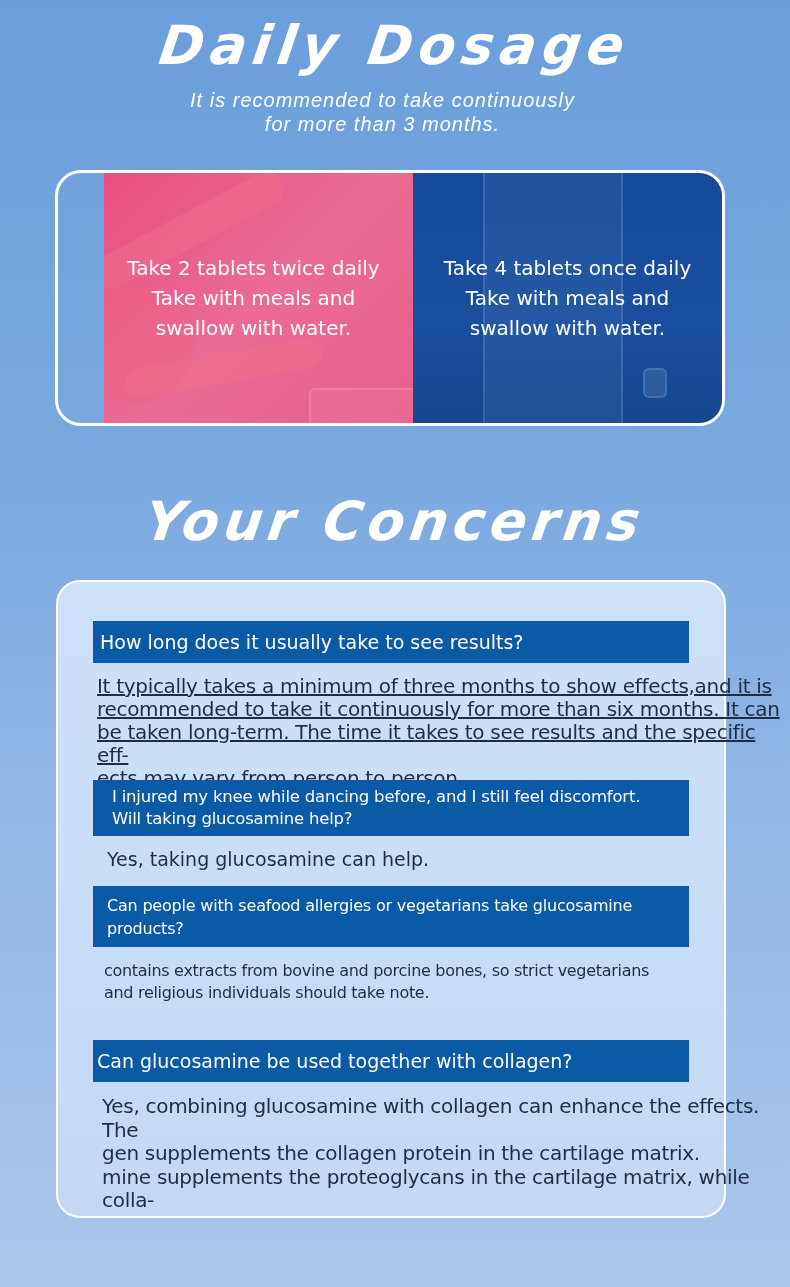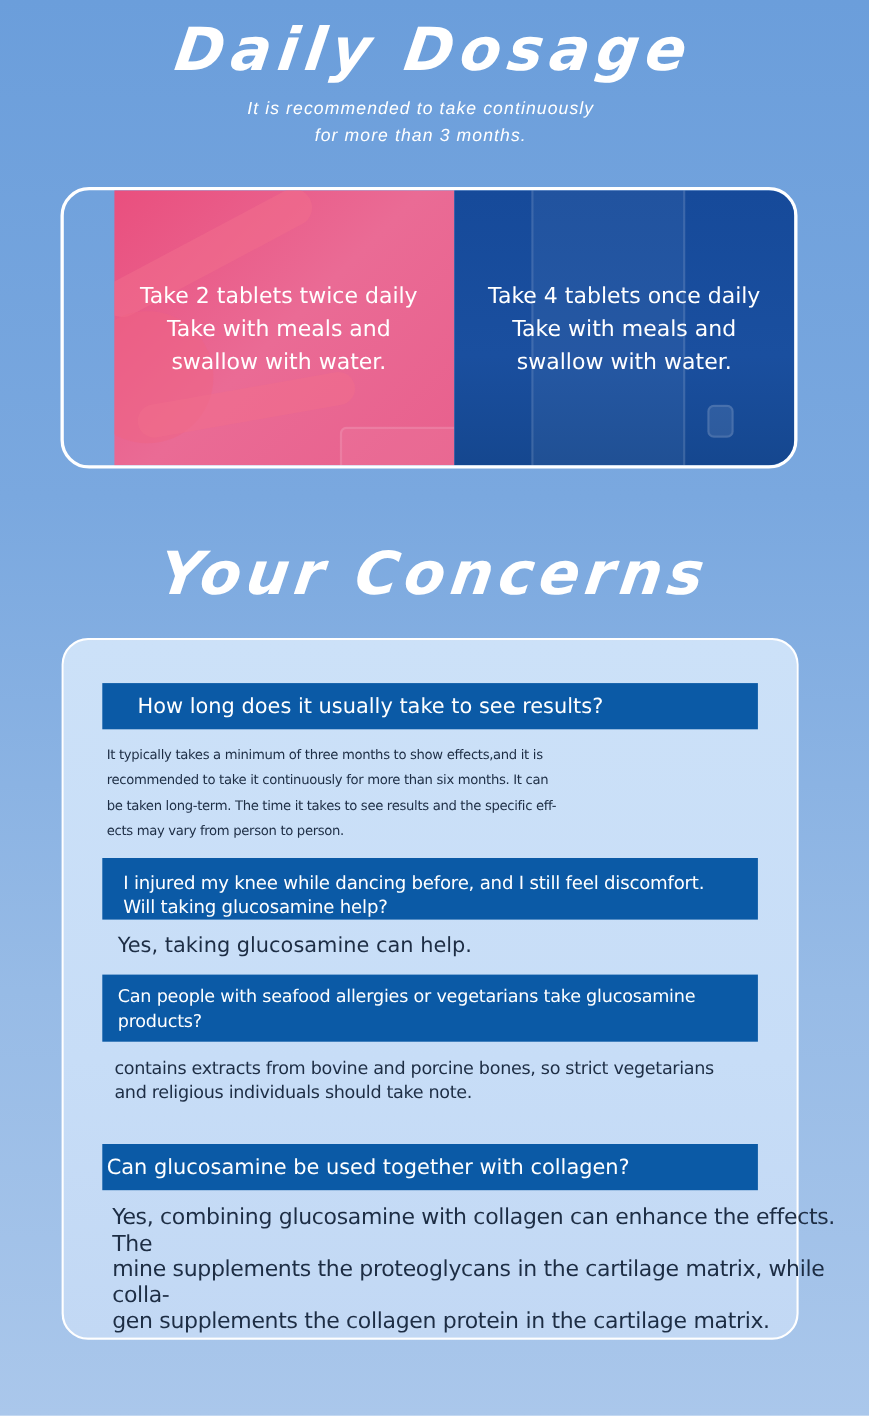--- a/index.html
+++ b/index.html
@@ -12,21 +12,21 @@
   .title {
     position: absolute; left: 0; width: 790px; text-align: center;
     color: #ffffff; font-family: "DejaVu Sans", sans-serif;
     font-weight: bold; font-style: italic; letter-spacing: 3px;
     transform: skewX(-8deg);
   }
   #daily-title { top: 14px; font-size: 54px; letter-spacing: 6px; }
   #concerns-title { top: 490px; font-size: 54px; letter-spacing: 5px; }
   .subtitle {
     position: absolute; left: 0; width: 765px; top: 88px; text-align: center;
-    color: #ffffff; font-style: italic; font-size: 16px; line-height: 24px;
+    color: #ffffff; font-style: italic; font-size: 20px; line-height: 24px;
     letter-spacing: 1px; font-family: "Liberation Sans", sans-serif;
   }
   .dosage-card {
     position: absolute; left: 55px; top: 170px; width: 670px; height: 256px;
     border: 3px solid #ffffff; border-radius: 26px; overflow: hidden; display: flex;
   }
   .dose-half {
     position: relative; width: 50%; height: 100%;
     display: flex; align-items: center; justify-content: center; overflow: hidden;
   }
@@ -90,31 +90,31 @@
       <div>Take with meals and</div>
       <div>swallow with water.</div>
     </div>
   </div>
 </div>
 
 <div id="concerns-title" class="title">Your Concerns</div>
 
 <div class="faq-panel"></div>
 
-<div class="faq-q" style="top:621px; height:42px; padding-left:32px; font-size:19px;">
+<div class="faq-q" style="top:621px; height:42px; padding-left:7px; font-size:19px;">
   <span>How long does it usually take to see results?</span>
 </div>
-<div class="faq-a" style="left:97px; top:675px; font-size:12px; line-height:23px; letter-spacing:-0.3px;">
+<div class="faq-a" style="left:97px; top:675px; font-size:20px; line-height:23px; letter-spacing:-0.3px;text-decoration:underline;">
   <div>It typically takes a minimum of three months to show effects,and it is</div>
   <div>recommended to take it continuously for more than six months. It can</div>
   <div>be taken long-term. The time it takes to see results and the specific eff-</div>
   <div>ects may vary from person to person.</div>
 </div>
 
-<div class="faq-q" style="top:780px; height:56px; padding-left:19px; font-size:16.5px; line-height:22px; letter-spacing:-0.2px;align-items:flex-end;">
+<div class="faq-q" style="top:780px; height:56px; padding-left:19px; font-size:16.5px; line-height:22px; letter-spacing:-0.2px;">
   <div>
     <div>I injured my knee while dancing before, and I still feel discomfort.</div>
     <div>Will taking glucosamine help?</div>
   </div>
 </div>
 <div class="faq-a" style="left:107px; top:846px; font-size:19px; line-height:26px;">Yes, taking glucosamine can help.</div>
 
 <div class="faq-q" style="top:886px; height:61px; padding-left:14px; font-size:16px; line-height:23px; letter-spacing:-0.2px;">
   <div>
     <div>Can people with seafood allergies or vegetarians take glucosamine</div>
@@ -124,15 +124,15 @@
 <div class="faq-a" style="left:104px; top:960px; font-size:16px; line-height:22px; letter-spacing:-0.3px;">
   <div>contains extracts from bovine and porcine bones, so strict vegetarians</div>
   <div>and religious individuals should take note.</div>
 </div>
 
 <div class="faq-q" style="top:1040px; height:42px; padding-left:4px; font-size:19px;">
   <span>Can glucosamine be used together with collagen?</span>
 </div>
 <div class="faq-a" style="left:102px; top:1095px; font-size:20px; line-height:23.5px; letter-spacing:-0.3px;">
   <div>Yes, combining glucosamine with collagen can enhance the effects. The</div>
+  <div>gen supplements the collagen protein in the cartilage matrix.</div>
   <div>mine supplements the proteoglycans in the cartilage matrix, while colla-</div>
-  <div>gen supplements the collagen protein in the cartilage matrix.</div>
 </div>
 
 </body></html>

